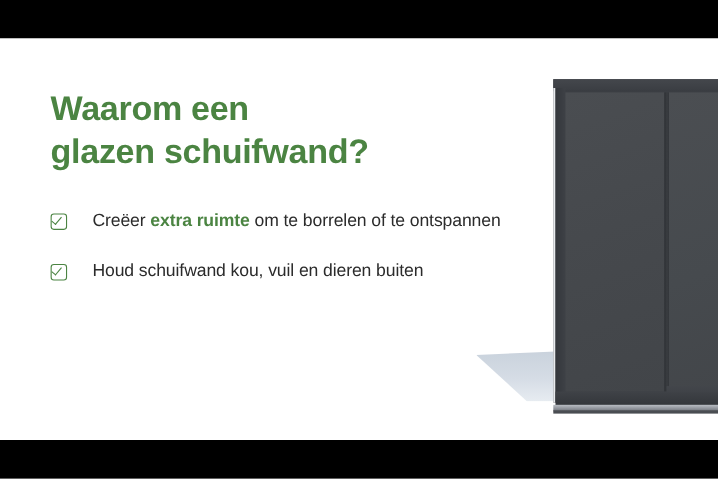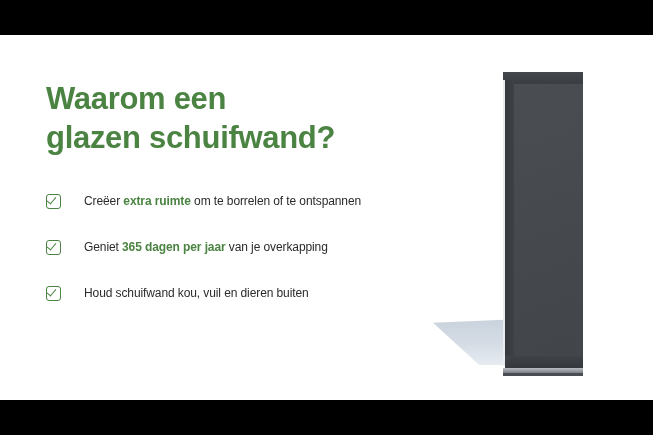--- a/index.html
+++ b/index.html
@@ -29,21 +29,21 @@
   .bar-bottom {
     position: absolute;
     left: 0; top: 400px;
     width: 653px; height: 35px;
     background: #000000;
   }
 
   .canvas {
     position: absolute;
     left: 0; top: 35px;
-    width: 583px; height: 365px;
+    width: 653px; height: 365px;
     background: #ffffff;
     overflow: hidden;
   }
 
   
   .heading {
     position: absolute;
     left: 46px;
     top: 44px;
     color: #4b8442;
@@ -84,21 +84,21 @@
     top: -0.5px;
     width: 5px;
     height: 9px;
     border-right: 1.6px solid #4b8442;
     border-bottom: 1.6px solid #4b8442;
     transform: rotate(40deg);
     box-sizing: border-box;
   }
   .bullet-text {
     margin-left: 23px;
-    font-size: 12px;
+    font-size: 16px;
     line-height: 16px;
     color: #2b2b2b;
     white-space: nowrap;
     letter-spacing: -0.1px;
   }
   .bullet-text .hl {
     color: #4b8442;
     font-weight: bold;
   }
 
@@ -232,26 +232,20 @@
 
     <div class="bullets">
 
       <div class="bullet-row">
         <span class="check-box">
             <span class="tick"></span>
           </span>
         <span class="bullet-text"><span>Creëer </span><span class="hl">extra ruimte</span><span> om te borrelen of te ontspannen</span></span>
       </div>
 
-      <div class="bullet-row">
-        <span class="check-box">
-            <span class="tick"></span>
-          </span>
-        <span class="bullet-text"><span>Geniet </span><span class="hl">365 dagen per jaar</span><span> van je overkapping</span></span>
-      </div>
 
       <div class="bullet-row">
         <span class="check-box">
             <span class="tick"></span>
           </span>
         <span class="bullet-text"><span>Houd schuifwand kou, vuil en dieren buiten</span><span class="hl"></span><span></span></span>
       </div>
 
 
     </div>

